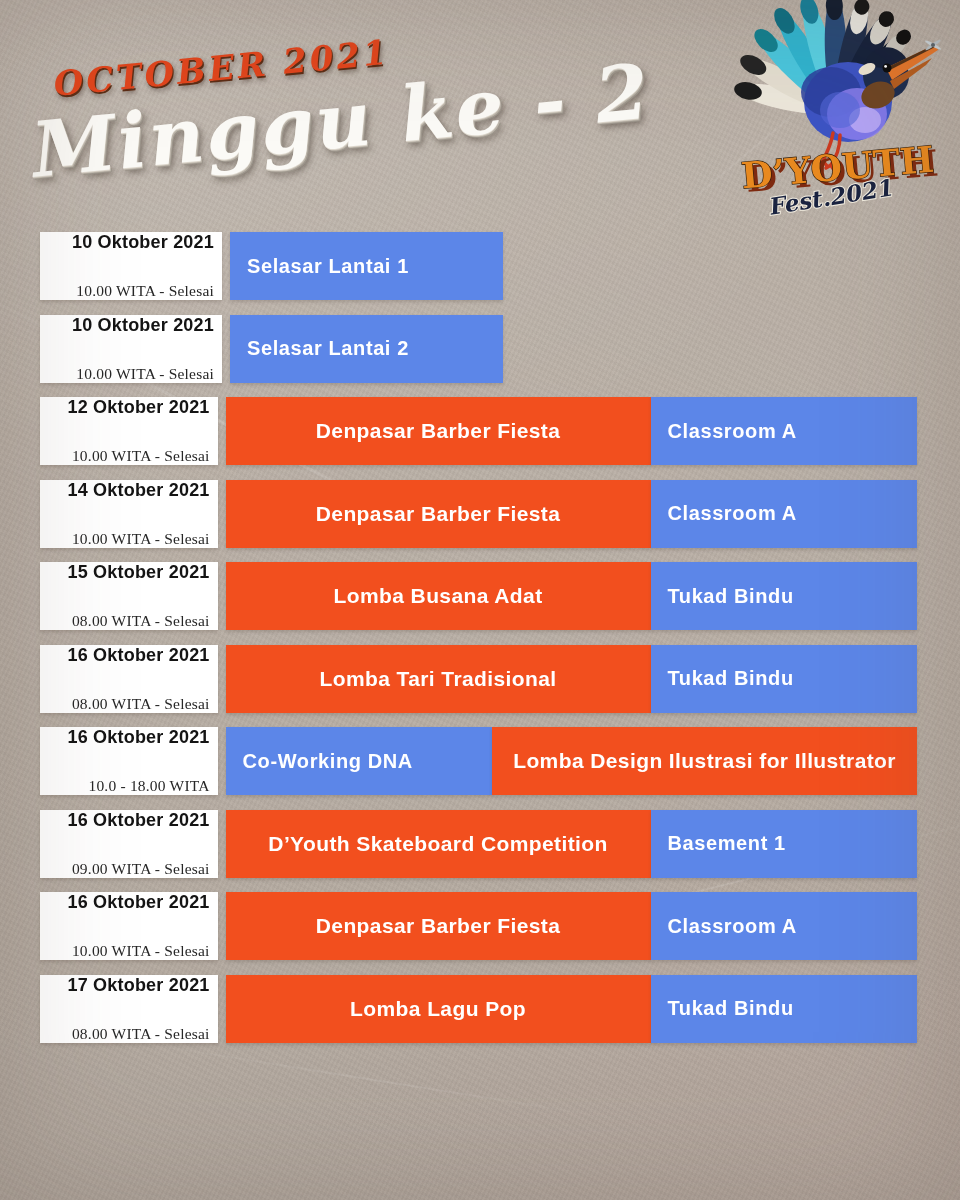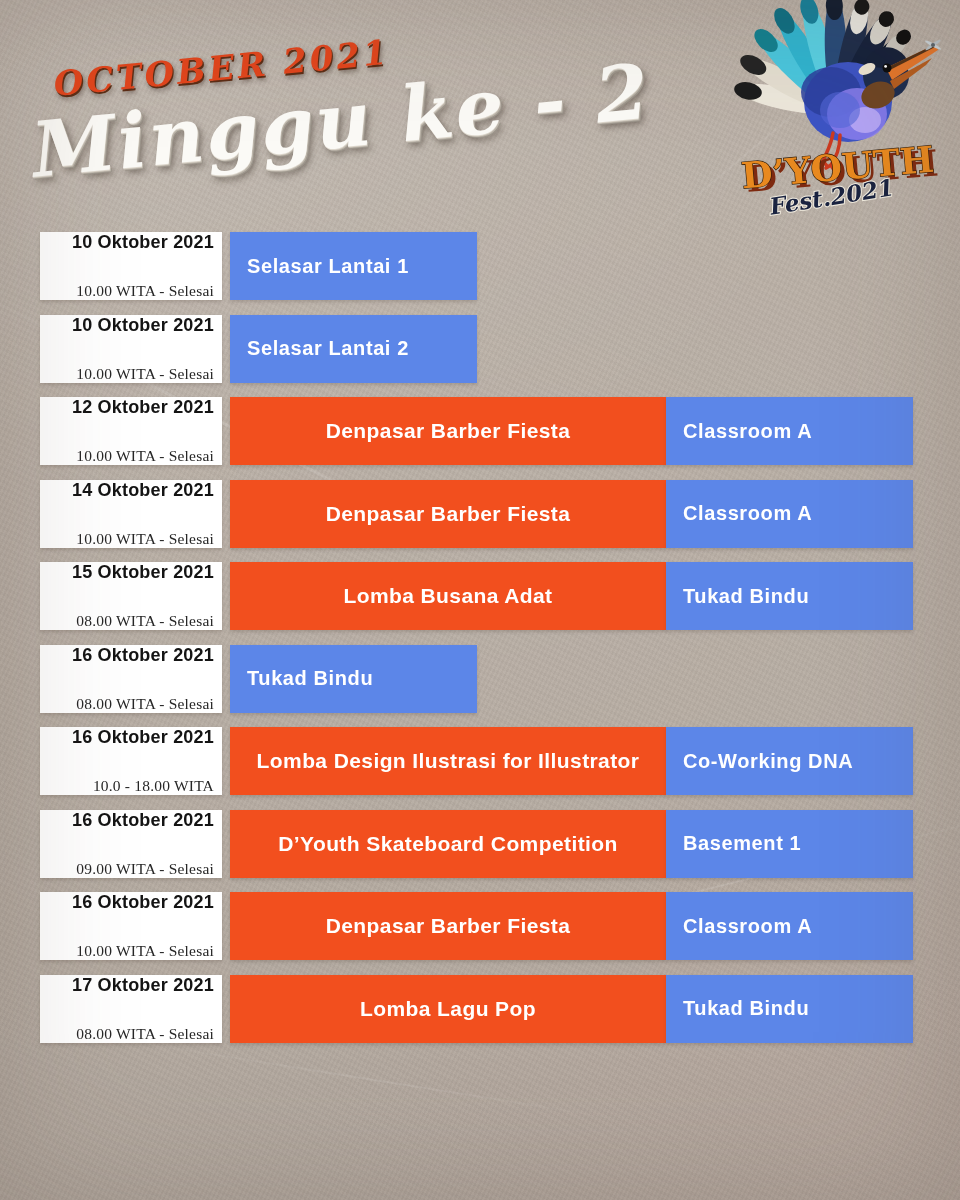--- a/index.html
+++ b/index.html
@@ -63,21 +63,21 @@
     padding-right:8px;text-align:right;
   }
   .date-line1{font-weight:bold;font-size:18px;color:#141414;letter-spacing:.2px;white-space:nowrap;}
   .date-line2{font-size:15.5px;color:#272727;margin-top:3px;letter-spacing:.2px;white-space:nowrap;font-family:Liberation Serif, serif;}
   .cell-event{
     width:436px;background:#f24f1e;color:#fff;
     display:flex;align-items:center;justify-content:center;
     font-weight:bold;font-size:21px;letter-spacing:.4px;white-space:nowrap;
   }
   .cell-loc{
-    width:247px;background:#5c86e8;color:#fff;
+    width:273px;background:#5c86e8;color:#fff;
     display:flex;align-items:center;padding-left:17px;
     font-weight:bold;font-size:20px;letter-spacing:.6px;white-space:nowrap;
   }
 </style>
 </head>
 <body>
 
 <div class="grain"></div>
 <div class="crease c1"></div>
 <div class="crease c2"></div>
@@ -229,35 +229,38 @@
     <div class="cell cell-loc">
       <span>Tukad Bindu</span>
     </div>
   </div>
 
   <div class="row">
     <div class="cell cell-date">
       <div class="date-line1">16 Oktober 2021</div>
       <div class="date-line2">08.00 WITA - Selesai</div>
     </div>
+    <div class="cell cell-event">
+      <span>Lomba Tari Tradisional</span>
+    </div>
     <div class="cell cell-loc">
       <span>Tukad Bindu</span>
     </div>
   </div>
 
   <div class="row">
     <div class="cell cell-date">
       <div class="date-line1">16 Oktober 2021</div>
       <div class="date-line2">10.0 - 18.00 WITA</div>
     </div>
+    <div class="cell cell-loc">
+      <span>Co-Working DNA</span>
+    </div>
     <div class="cell cell-event">
       <span>Lomba Design Ilustrasi for Illustrator</span>
-    </div>
-    <div class="cell cell-loc">
-      <span>Co-Working DNA</span>
     </div>
   </div>
 
   <div class="row">
     <div class="cell cell-date">
       <div class="date-line1">16 Oktober 2021</div>
       <div class="date-line2">09.00 WITA - Selesai</div>
     </div>
     <div class="cell cell-event">
       <span>D’Youth Skateboard Competition</span>

